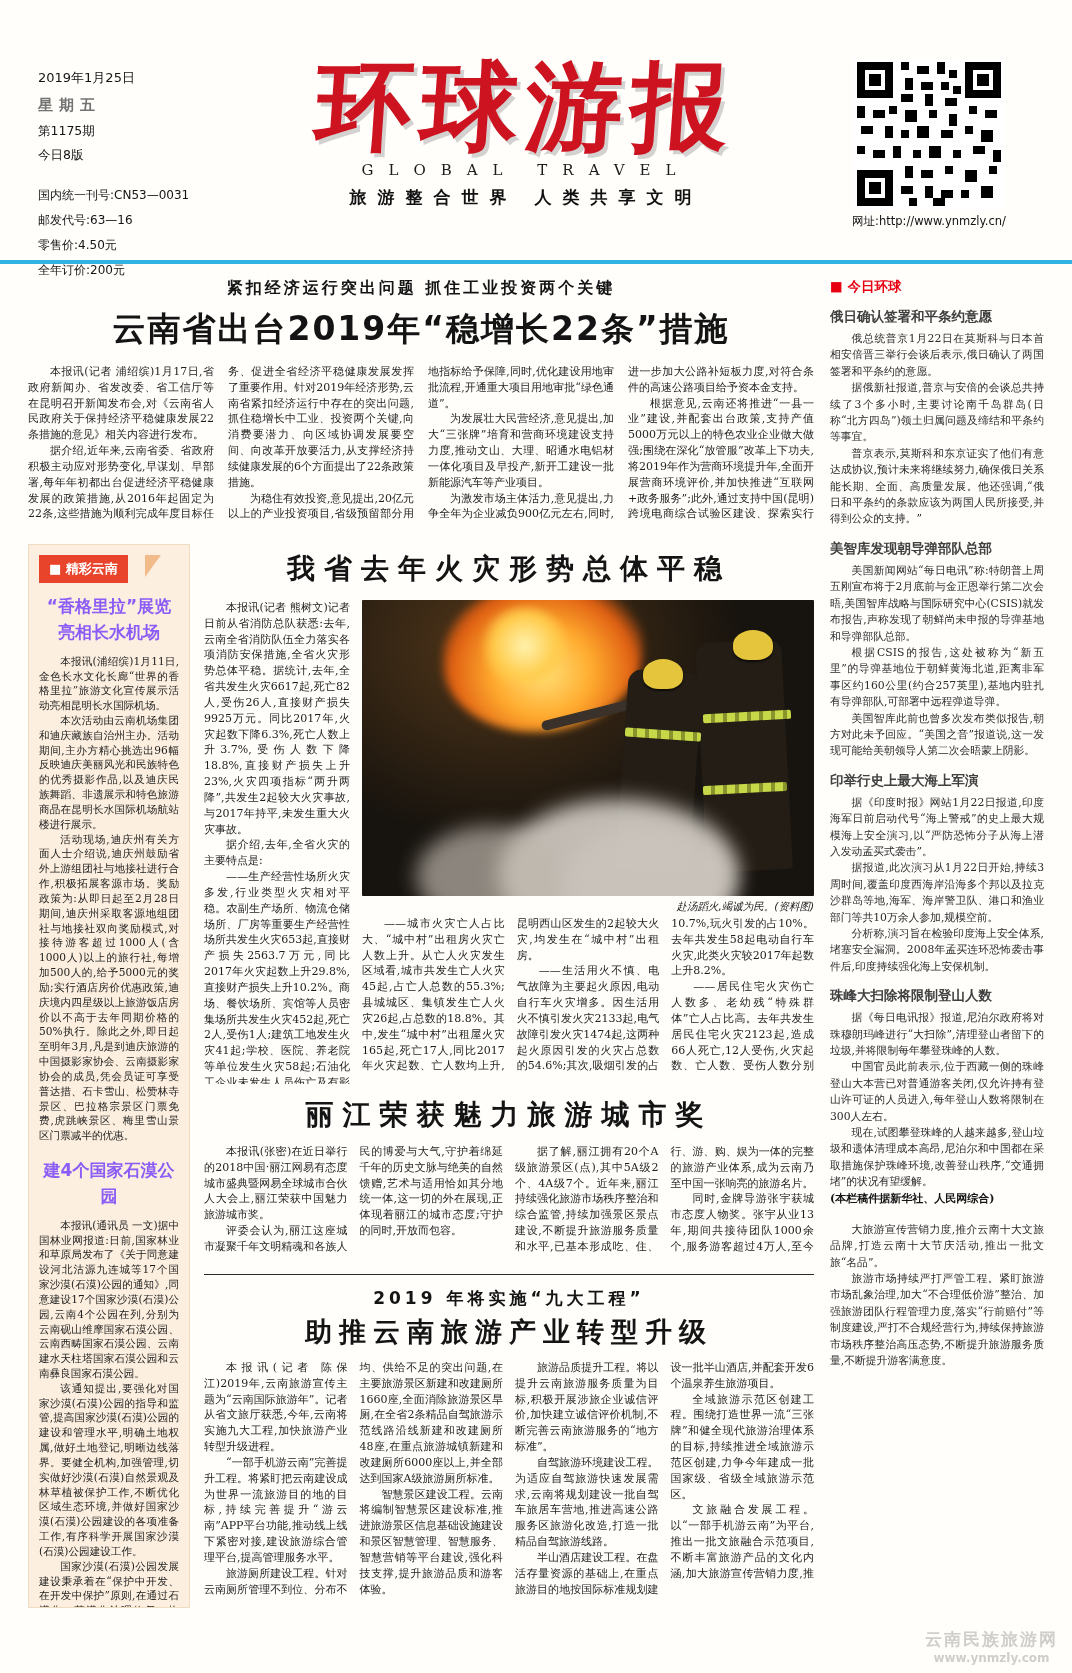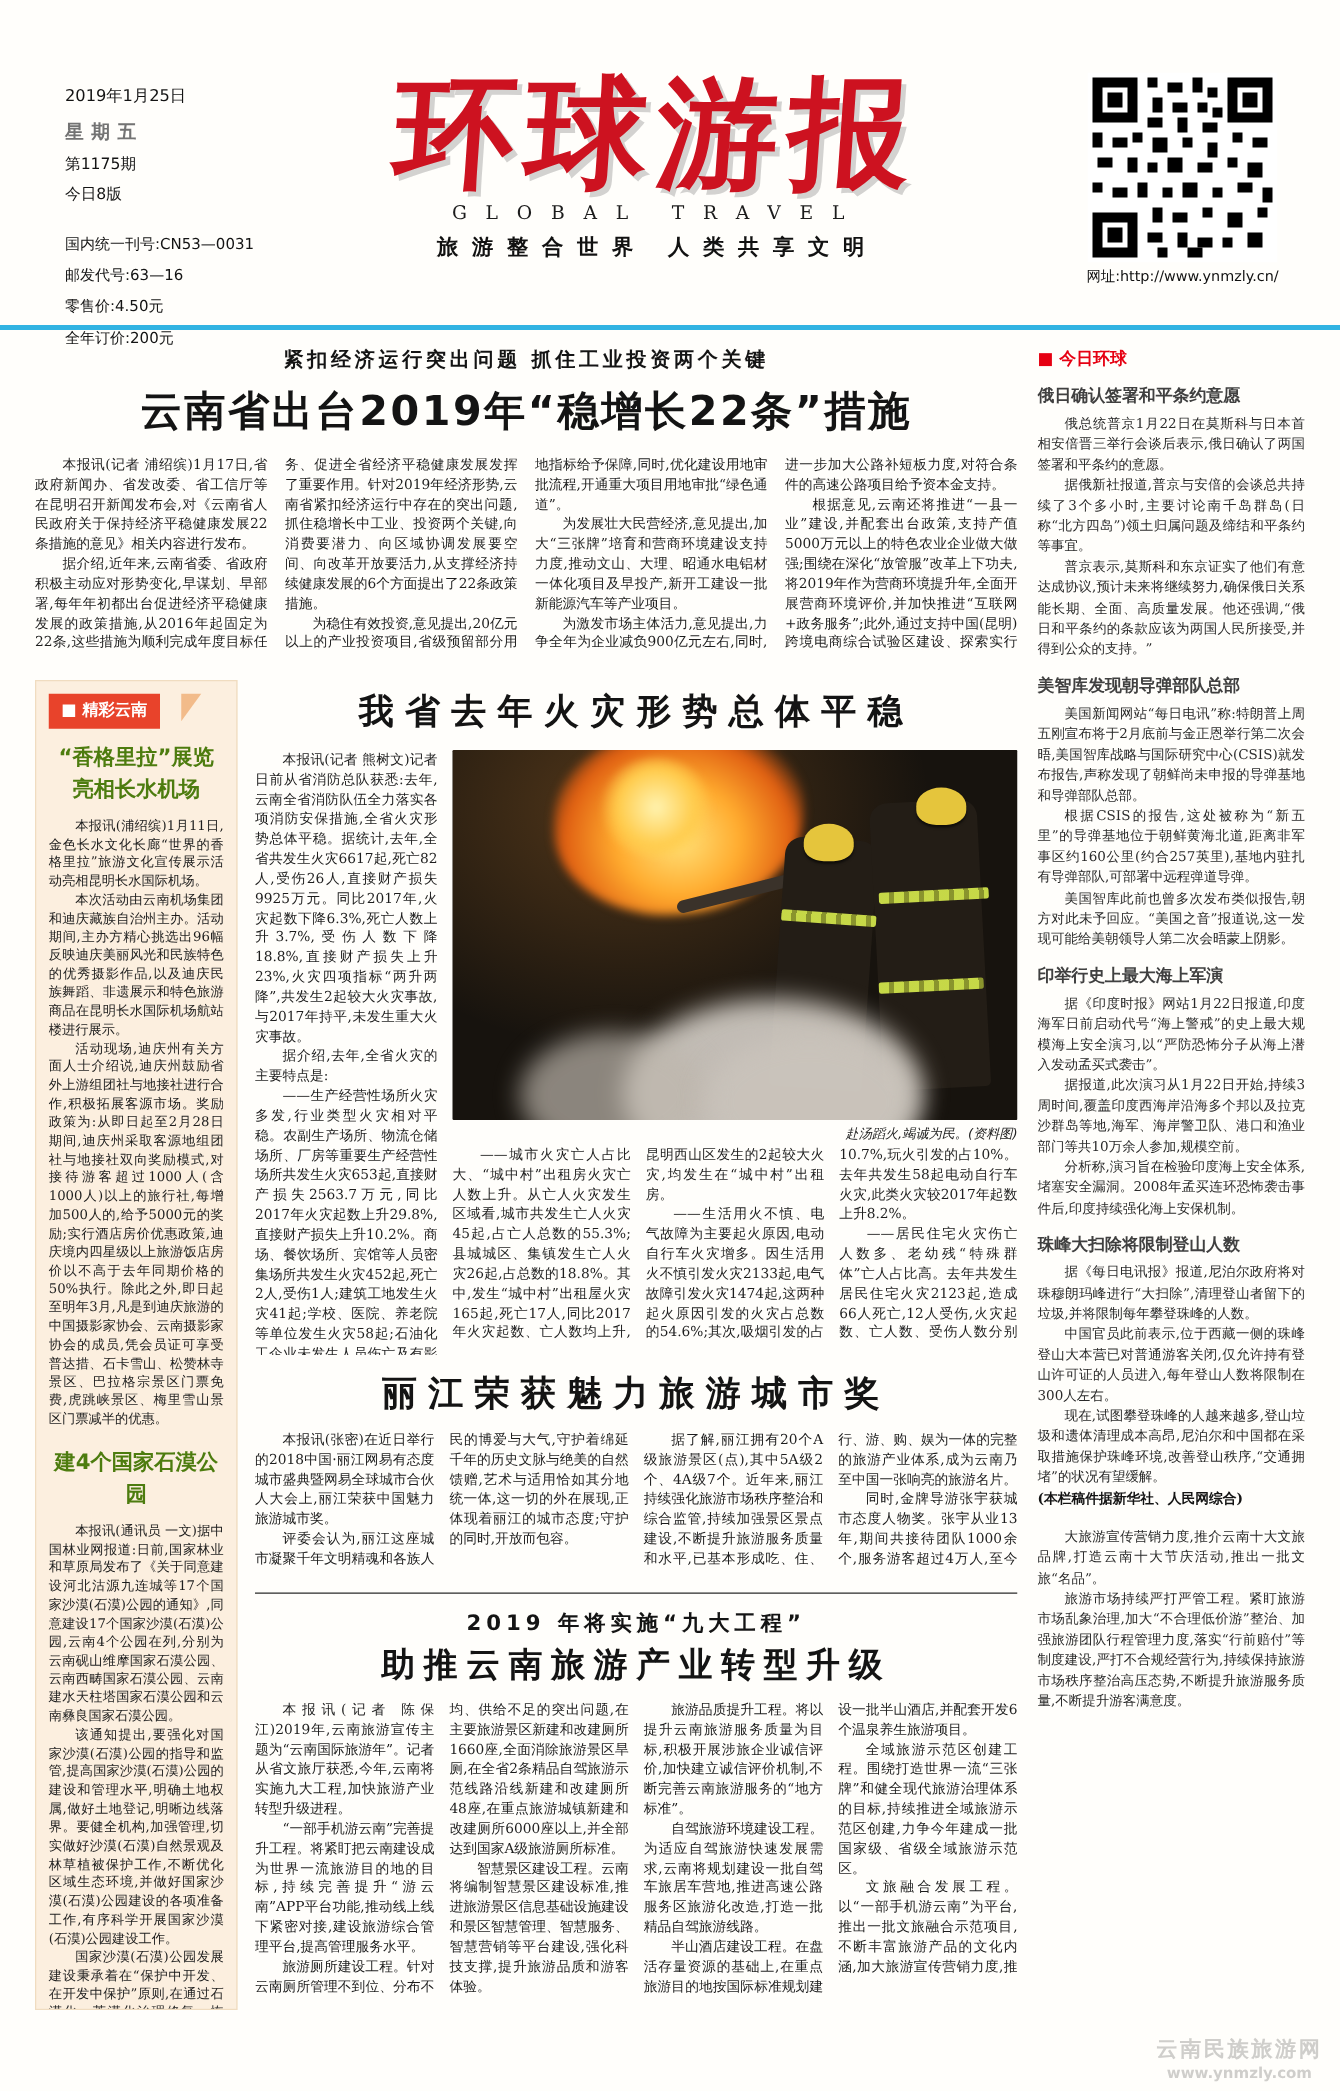--- a/index.html
+++ b/index.html
@@ -1,50 +1,50 @@
 <!DOCTYPE html>
 <html><head>
 <meta charset="utf-8">
 <style>
   html,body{margin:0;padding:0;background:#e9e9e9;}
   .page{width:1072px;height:1673px;position:relative;background:#fffefb;overflow:hidden;
         font-family:"DejaVu Sans",sans-serif;color:#141414;margin:0 auto;}
   
   .hdr{position:relative;height:198px;margin:54px 28px 0;}
-  .pubinfo{position:absolute;left:24px;top:12px;width:215px;font-size:12.5px;line-height:1.9;}
+  .pubinfo{position:absolute;left:10px;top:12px;width:215px;font-size:12.5px;line-height:1.9;}
   .pubinfo .date{font-size:13px;}
   .pubinfo .weekday{color:#737373;font-weight:bold;font-size:15px;letter-spacing:6px;}
   .pubmeta{margin-top:16px;font-size:12px;line-height:2.1;}
   .masthead{position:absolute;left:218px;width:560px;top:0;text-align:center;}
   .masthead h1{margin:0;font-family:"DejaVu Serif",serif;font-weight:bold;color:#cd1220;
       font-size:97px;line-height:1.08;letter-spacing:8px;transform:skewX(-4deg);
       text-shadow:4px 4px 0 rgba(130,130,130,.35);white-space:nowrap;}
   .masthead .en{font-family:"DejaVu Serif",serif;font-size:15px;letter-spacing:15px;color:#1c1c1c;margin-top:2px;}
   .masthead .slogan{font-size:17px;font-weight:bold;letter-spacing:11px;margin-top:7px;color:#111;}
-  .qrwrap{position:absolute;right:10px;top:4px;width:176px;text-align:center;}
+  .qrwrap{position:absolute;right:27px;top:4px;width:176px;text-align:center;}
   .qrwrap svg{display:block;margin:0 auto;}
   .qrwrap .site{font-size:11.5px;margin-top:4px;color:#111;}
   .rule-cyan{height:4px;background:#31b3e2;margin-top:8px;}
   
   .content{display:grid;grid-template-columns:1fr 214px;gap:16px;padding:12px 28px 0;}
   p.para{margin:0;font-family:"DejaVu Serif",serif;font-size:11px;line-height:1.44;
          text-align:justify;text-indent:2em;color:#1d1d1d;}
   
   .kicker{text-align:center;font-weight:bold;font-size:16px;letter-spacing:3px;margin:2px 0 8px;}
   .top-head{text-align:center;font-size:33px;font-weight:800;letter-spacing:2px;margin:0 0 12px;}
   .topcols{column-count:4;column-gap:14px;height:166px;overflow:hidden;}
   
   .midrow{display:grid;grid-template-columns:162px 1fr;gap:14px;margin-top:14px;height:1064px;overflow:hidden;}
   
   .sidebar{background:#fcefdf;border:1px solid #f0dcc0;padding:34px 10px 10px;position:relative;overflow:hidden;}
   .sb-tag{position:absolute;top:10px;left:10px;background:#e8432b;color:#fff;font-weight:bold;
           font-size:13px;padding:6px 10px;line-height:1.2;}
   .sb-fold{position:absolute;top:10px;left:116px;width:0;height:0;
            border-top:22px solid #f2bb8a;border-right:16px solid transparent;}
-  .sb-head{text-align:center;font-weight:bold;font-size:17px;line-height:1.55;margin:14px 0 8px;color:#4d7c0f;}
+  .sb-head{text-align:center;font-weight:bold;font-size:17px;line-height:1.55;margin:14px 0 8px;color:#8b5cf6;}
   .sidebar p.para{font-size:10.6px;line-height:1.4;}
   
   .fire-head{text-align:center;font-size:28px;font-weight:800;letter-spacing:9px;margin:6px 0 12px;}
   .fire-body{display:grid;grid-template-columns:146px 1fr;grid-template-rows:296px 20px 168px;column-gap:12px;}
   .fire-col1{grid-row:1/4;overflow:hidden;}
   .photo{position:relative;background:#17130e;overflow:hidden;border-radius:1px;}
   .flame{position:absolute;left:18%;top:-6%;width:200px;height:150px;border-radius:50% 40% 55% 45%;
      background:radial-gradient(ellipse at 50% 60%,#ffe27a 0%,#ffab2e 35%,#e05f12 65%,rgba(90,35,8,0) 80%);
      filter:blur(4px);}
   .flame2{position:absolute;left:26%;top:2%;width:90px;height:80px;border-radius:50%;

